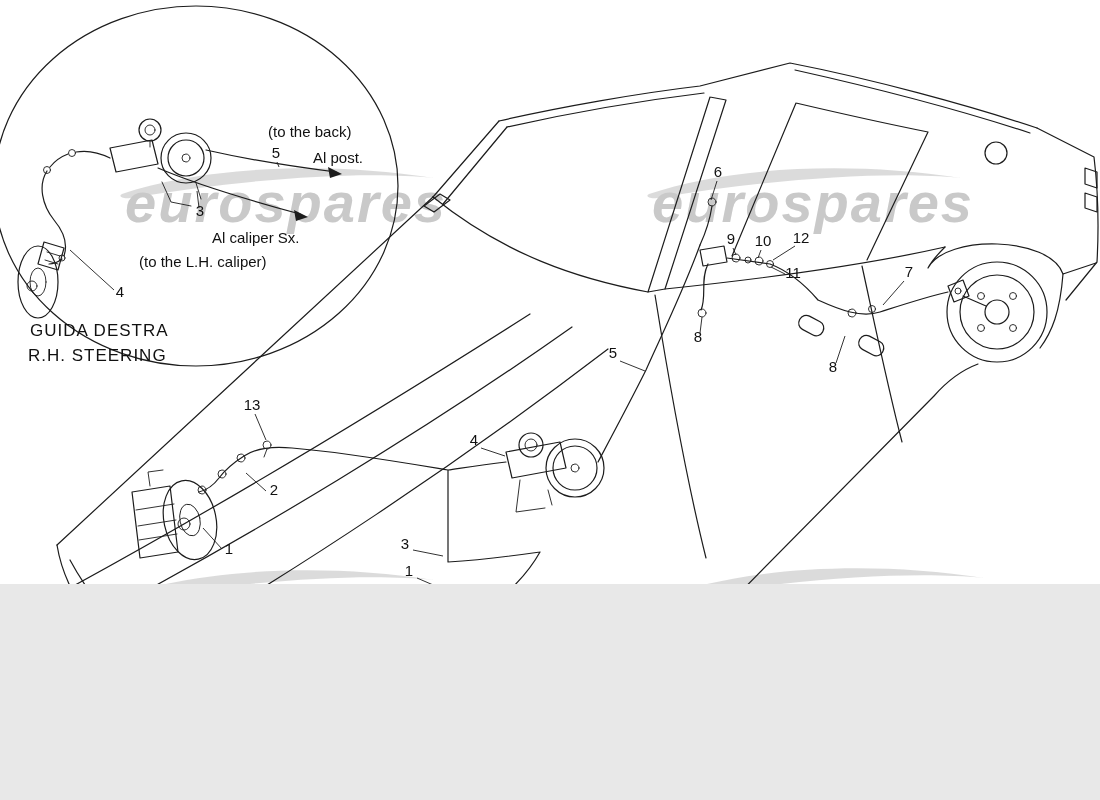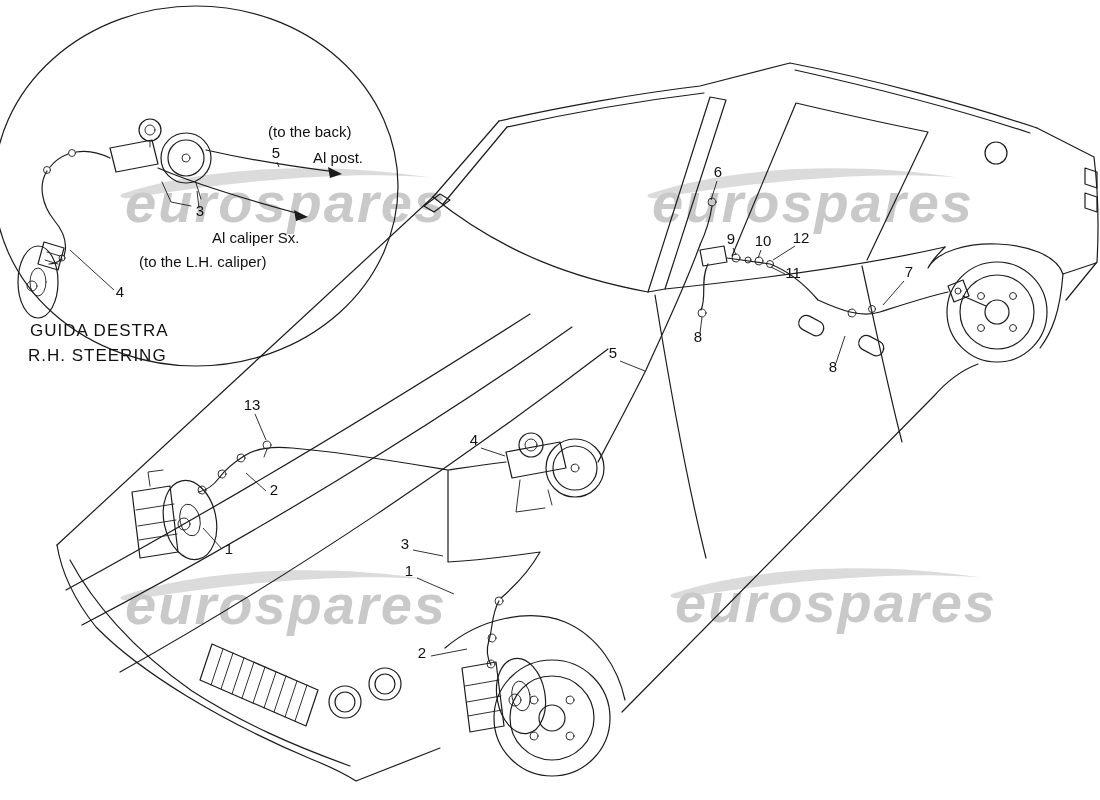--- a/index.html
+++ b/index.html
@@ -1,16 +1,16 @@
 <!DOCTYPE html>
 <html><head>
 <meta charset="utf-8">
 <style>
   html,body{margin:0;padding:0;background:#e8e8e8;}
-  .canvas{position:relative;width:1100px;height:800px;background:#ffffff;margin:0 auto;
+  .canvas{position:relative;width:1100px;height:584px;background:#ffffff;margin:0 auto;
           font-family:"Liberation Sans",sans-serif;overflow:hidden;}
   svg{display:block;}
   .ln{fill:none;stroke:#1c1c1c;stroke-width:1.2;stroke-linecap:round;stroke-linejoin:round;}
   .thin{stroke-width:0.9;}
   .leader{stroke:#1c1c1c;stroke-width:0.9;}
   .num{font:15px "Liberation Sans",sans-serif;fill:#111;text-anchor:middle;}
   .lbl{font:15px "Liberation Sans",sans-serif;fill:#111;}
   .cap{font:17px "Liberation Sans",sans-serif;fill:#111;letter-spacing:1px;}
   .wm-text{font:italic bold 56px "Liberation Sans",sans-serif;fill:#c9c9c9;text-anchor:middle;letter-spacing:2px;}
   .swoosh{fill:#d7d7d7;fill-opacity:0.9;}

